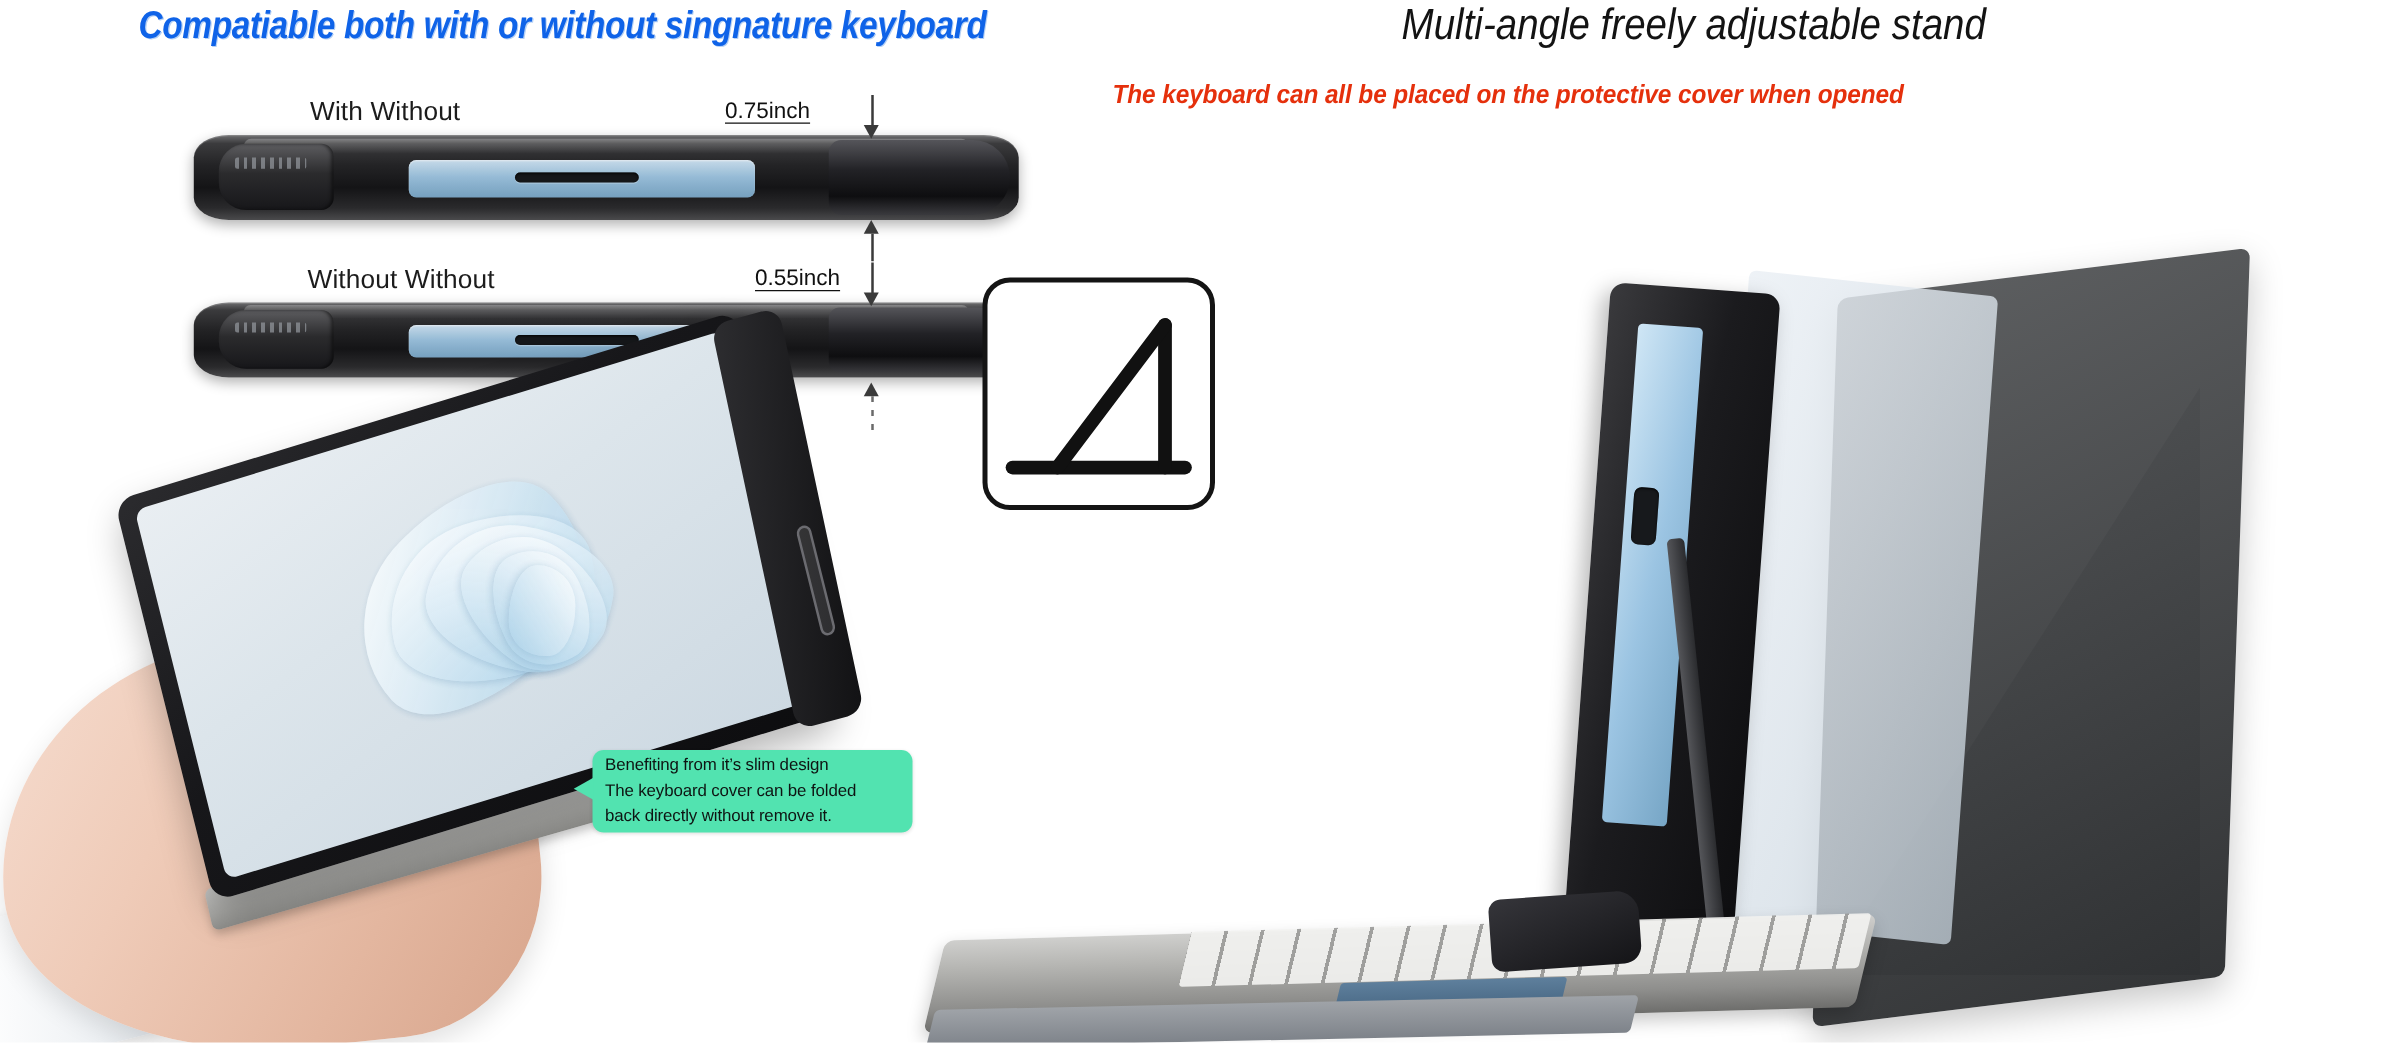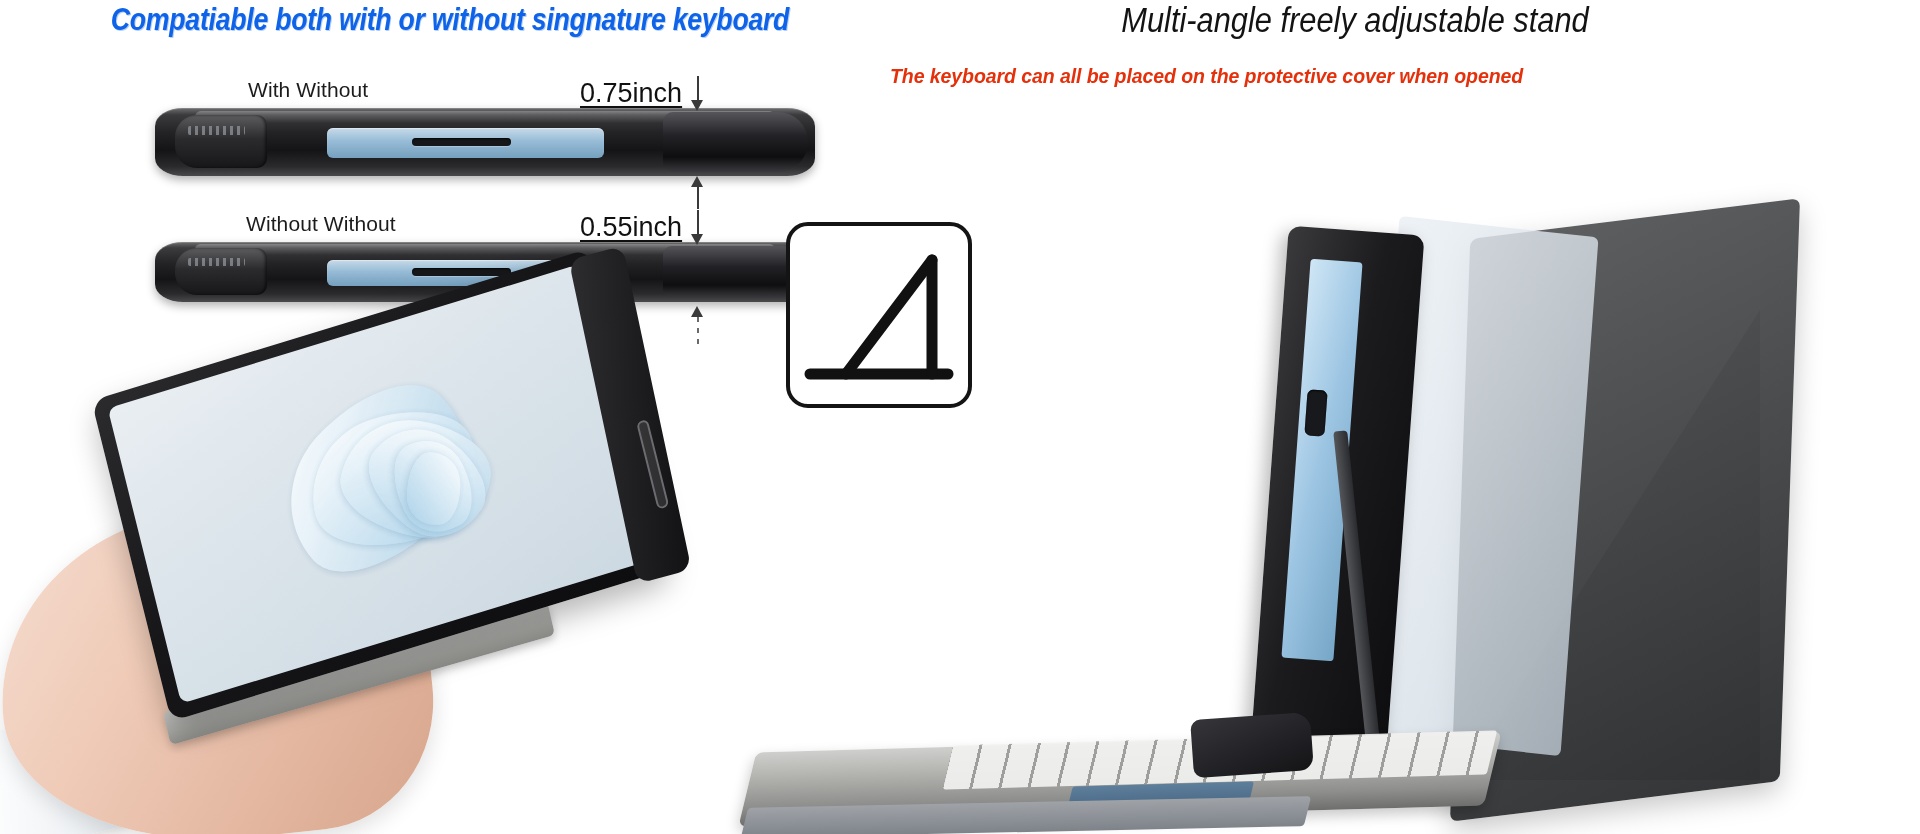--- a/index.html
+++ b/index.html
@@ -35,26 +35,26 @@
   }
 
   
   .cmp-label{
     position:absolute; font-size:21px; color:#1c1c1c; font-weight:400;
     white-space:nowrap; letter-spacing:0.1px;
   }
   .lbl-with   { left:248px; top:78px; }
   .lbl-without{ left:246px; top:212px; }
   .cmp-meas{
-    position:absolute; font-size:27px; color:#111; font-weight:400;
+    position:absolute; font-size:18px; color:#111; font-weight:400;
     text-decoration:underline; text-underline-offset:4px;
     white-space:nowrap;
   }
   .meas-075{ left:580px; top:78px; }
-  .meas-055{ left:580px; top:212px; }
+  .meas-055{ left:604px; top:212px; }
 
   
   .slab{ position:absolute; }
   .slab .body{
     position:absolute; inset:0;
     border-radius:28px/18px;
     background:
       linear-gradient(180deg,#6e6e70 0%,#3b3b3d 10%,#232325 36%,#141416 62%,#2a2a2c 86%,#4a4a4c 100%);
     box-shadow:0 4px 10px rgba(0,0,0,0.30), inset 0 1px 0 rgba(255,255,255,0.17);
     overflow:hidden;
@@ -330,20 +330,25 @@
           <i style="width:124px;height:92px;left:-18px;top:-28px;transform:rotate(60deg);opacity:.88;"></i>
           <i style="width:96px;height:72px;left:0px;top:-12px;transform:rotate(86deg);opacity:.86;"></i>
           <i style="width:72px;height:54px;left:12px;top:0px;transform:rotate(112deg);opacity:.84;"></i>
         </div>
       </div>
       <div class="coverflap"></div>
       <div class="penloop"></div>
     </div>
   </div>
 
+  <div class="callout">
+    <div>Benefiting from it’s slim design</div>
+    <div>The keyboard cover can be folded</div>
+    <div>back directly without remove it.</div>
+  </div>
 
   <div class="stand-icon">
     <svg viewBox="0 0 186 186" width="186" height="186" aria-hidden="true">
       <line x1="20" y1="148" x2="158" y2="148" stroke="#111" stroke-width="11" stroke-linecap="round"></line>
       <line x1="142" y1="34" x2="142" y2="148" stroke="#111" stroke-width="11" stroke-linecap="round"></line>
       <line x1="142" y1="34" x2="56" y2="148" stroke="#111" stroke-width="11" stroke-linecap="round"></line>
     </svg>
   </div>
 
   <div class="photo-right">

